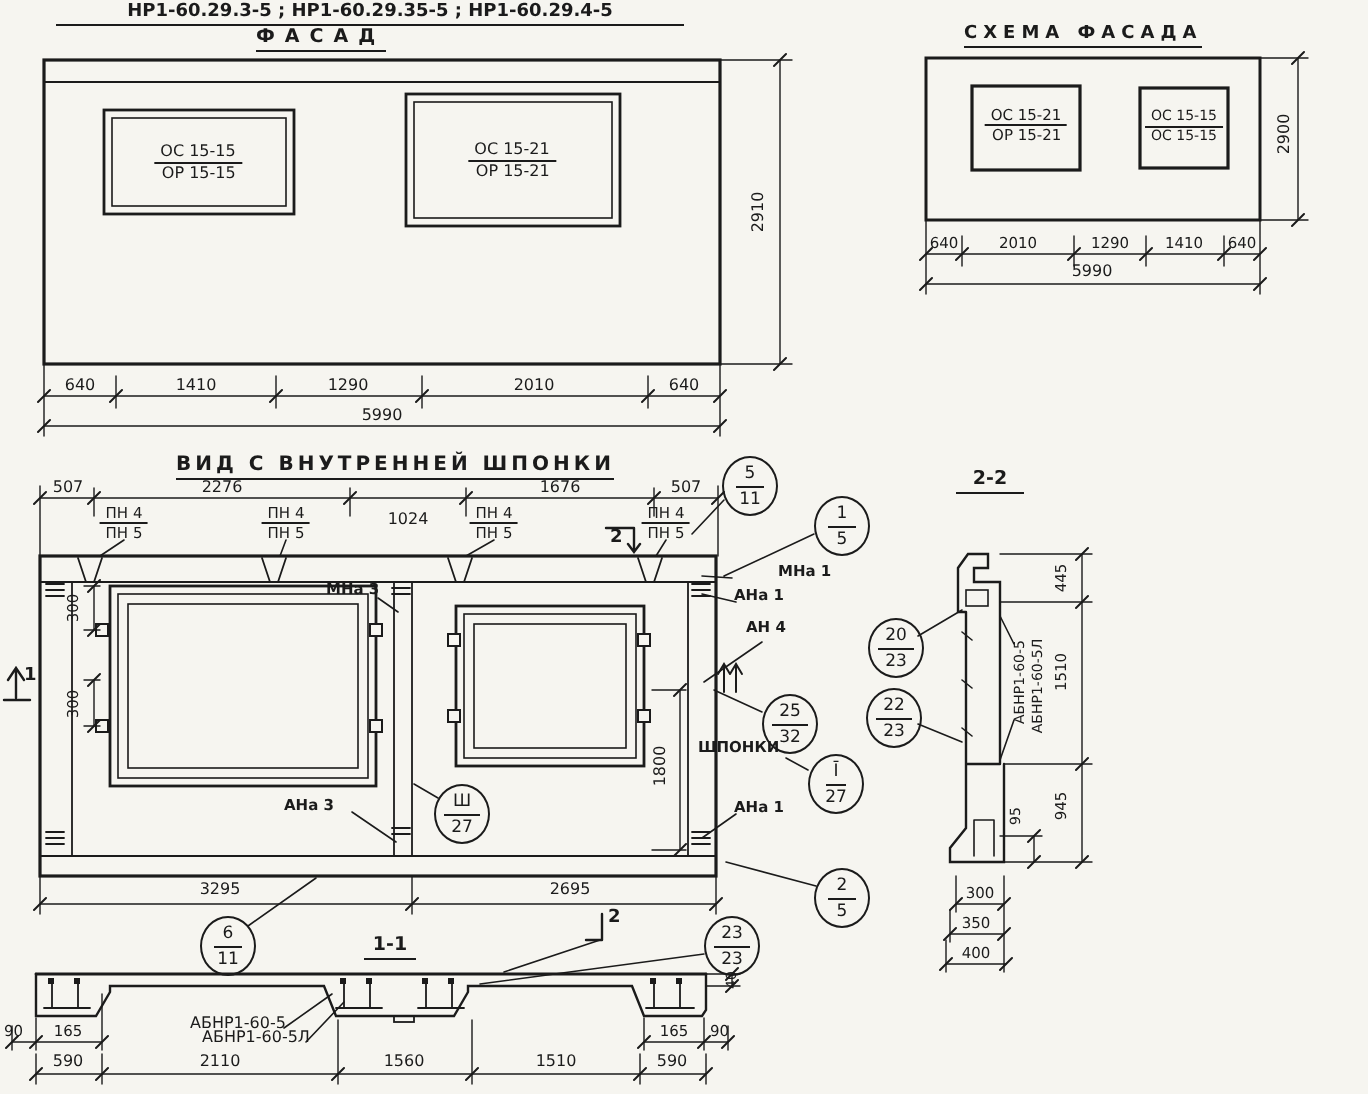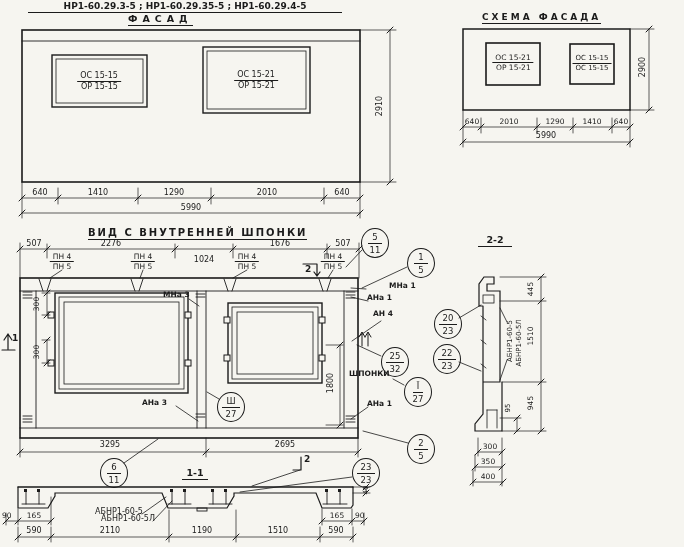--- a/index.html
+++ b/index.html
@@ -227,21 +227,21 @@
   </div>
   <div class="lbl" style="left:95px;top:508px;">АБНР1-60-5</div>
   <div class="lbl" style="left:101px;top:515px;">АБНР1-60-5Л</div>
   <div class="lbl" style="left:2px;top:512px;font-size:7.5px;">90</div>
   <div class="lbl c" style="left:34px;top:512px;font-size:7.5px;">165</div>
   <div class="lbl c" style="left:337px;top:512px;font-size:7.5px;">165</div>
   <div class="lbl" style="left:355px;top:512px;font-size:7.5px;">90</div>
   <div class="lbl vrot" style="left:367px;top:490px;font-size:7px;">40</div>
   <div class="lbl c" style="left:34px;top:527px;">590</div>
   <div class="lbl c" style="left:110px;top:527px;">2110</div>
-  <div class="lbl c" style="left:202px;top:527px;">1190</div>
+  <div class="lbl c" style="left:202px;top:527px;">1560</div>
   <div class="lbl c" style="left:278px;top:527px;">1510</div>
   <div class="lbl c" style="left:336px;top:527px;">590</div>
 
   <div class="title u" style="left:478px;top:234px;width:34px;font-size:9.5px;text-align:center;">2-2</div>
   <div class="balloon" style="left:434px;top:309px;">
     <span class="bt">20</span>
     <span class="bb">23</span>
   </div>
   <div class="balloon" style="left:433px;top:344px;">
     <span class="bt">22</span>

